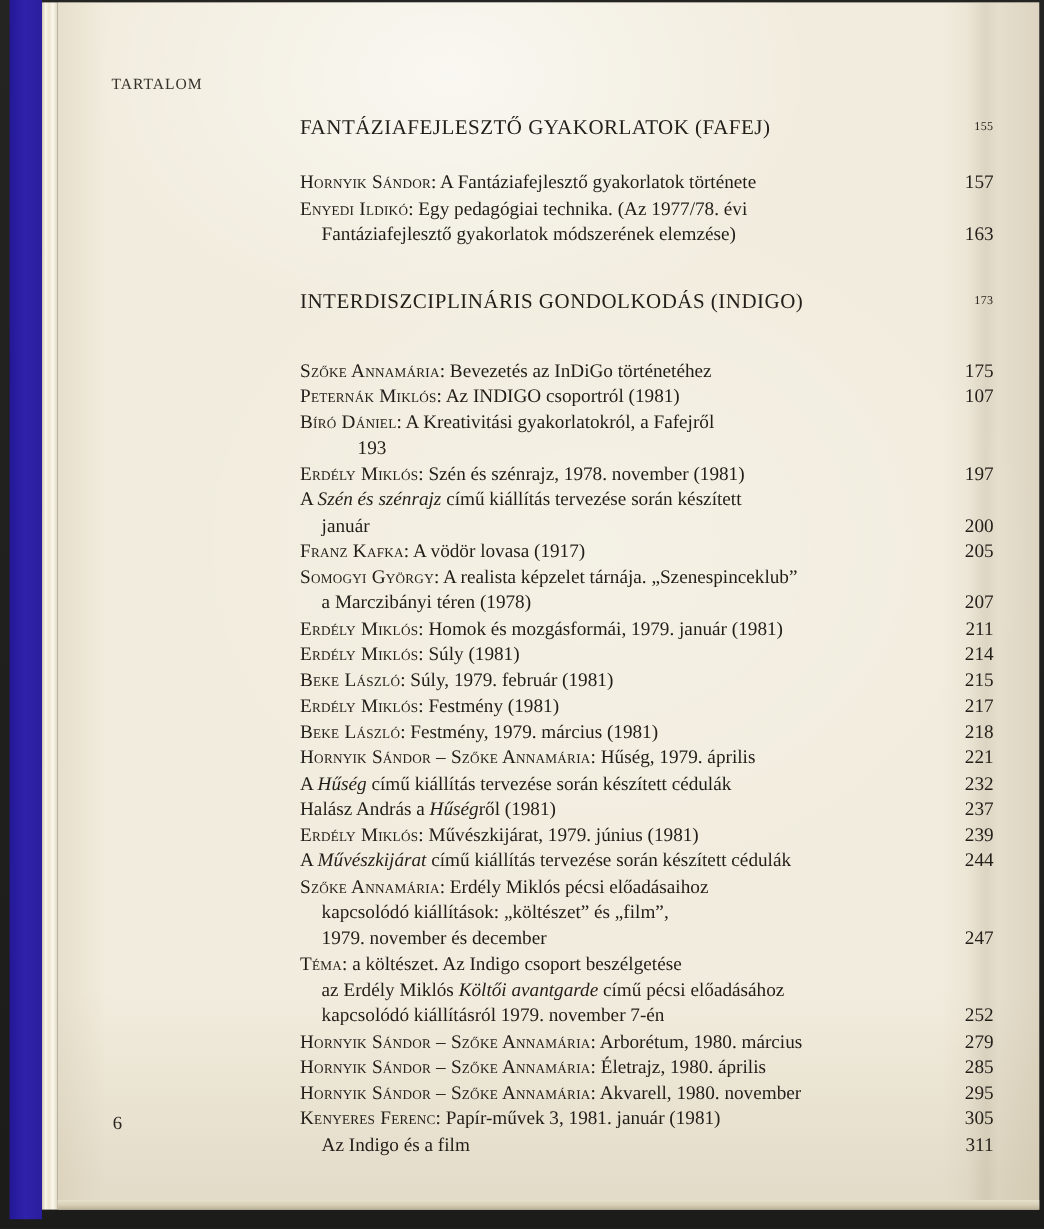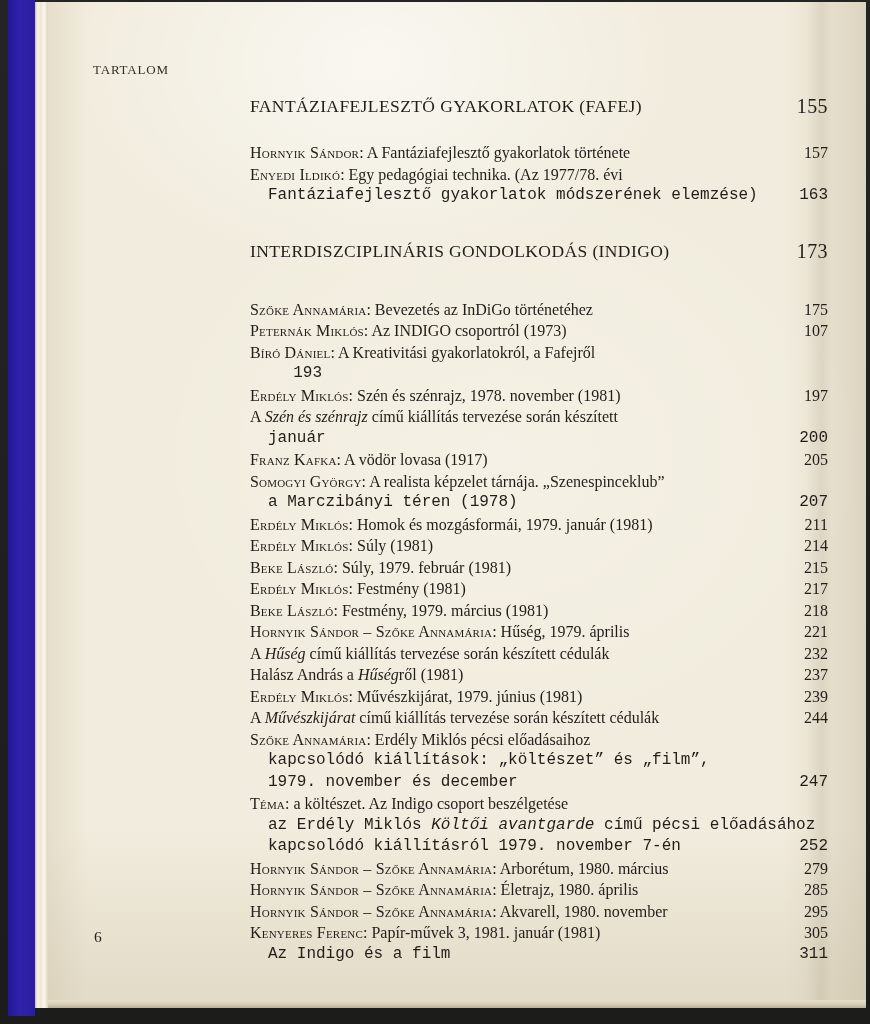--- a/index.html
+++ b/index.html
@@ -97,24 +97,24 @@
     align-items: flex-end;
     white-space: nowrap;
   }
   .line .txt { flex: 1 1 auto; overflow: visible; }
   .line .pg  { flex: 0 0 44px; text-align: right; margin-left: 10px; }
   .toc-heading {
     font-size: 17.5px;
     letter-spacing: 0.4px;
     line-height: 24px;
   }
-  .toc-heading .pg { font-size: 20px; }
+  .toc-heading .pg { font-size: 10px; }
   .sec-0 .toc-heading { margin-bottom: 24px; }
   .sec-1 .toc-heading { margin-top: 32px; margin-bottom: 36px; }
-  .indent-1 { padding-left: 18px; font-family: Liberation Mono, monospace; }
+  .indent-1 { padding-left: 18px; }
   .seg-sc { font-variant: small-caps; letter-spacing: 0.2px; }
   .seg-i  { font-style: italic; }
   .seg-n  { }
 </style>
 </head>
 <body>
 
 <div class="scene">
   <div class="spine"></div>
   <div class="page-edge-stack"></div>
@@ -145,21 +145,21 @@
         <div class="sec-1">
           <div class="line toc-heading">
             <span class="txt"><span class="seg-n">INTERDISZCIPLINÁRIS GONDOLKODÁS (INDIGO)</span></span>
             <span class="pg">173</span>
           </div>
           <div class="line">
             <span class="txt"><span class="seg-sc">Szőke Annamária</span><span class="seg-n">: Bevezetés az InDiGo történetéhez</span></span>
             <span class="pg">175</span>
           </div>
           <div class="line">
-            <span class="txt"><span class="seg-sc">Peternák Miklós</span><span class="seg-n">: Az INDIGO csoportról (1973)</span></span>
+            <span class="txt"><span class="seg-sc">Peternák Miklós</span><span class="seg-n">: Az INDIGO csoportról (1981)</span></span>
             <span class="pg">107</span>
           </div>
           <div class="line">
             <span class="txt"><span class="seg-sc">Bíró Dániel</span><span class="seg-n">: A Kreativitási gyakorlatokról, a Fafejről</span></span>
             <span class="pg"></span>
           </div>
           <div class="line indent-1">
             <span class="pg">193</span>
           </div>
           <div class="line">

